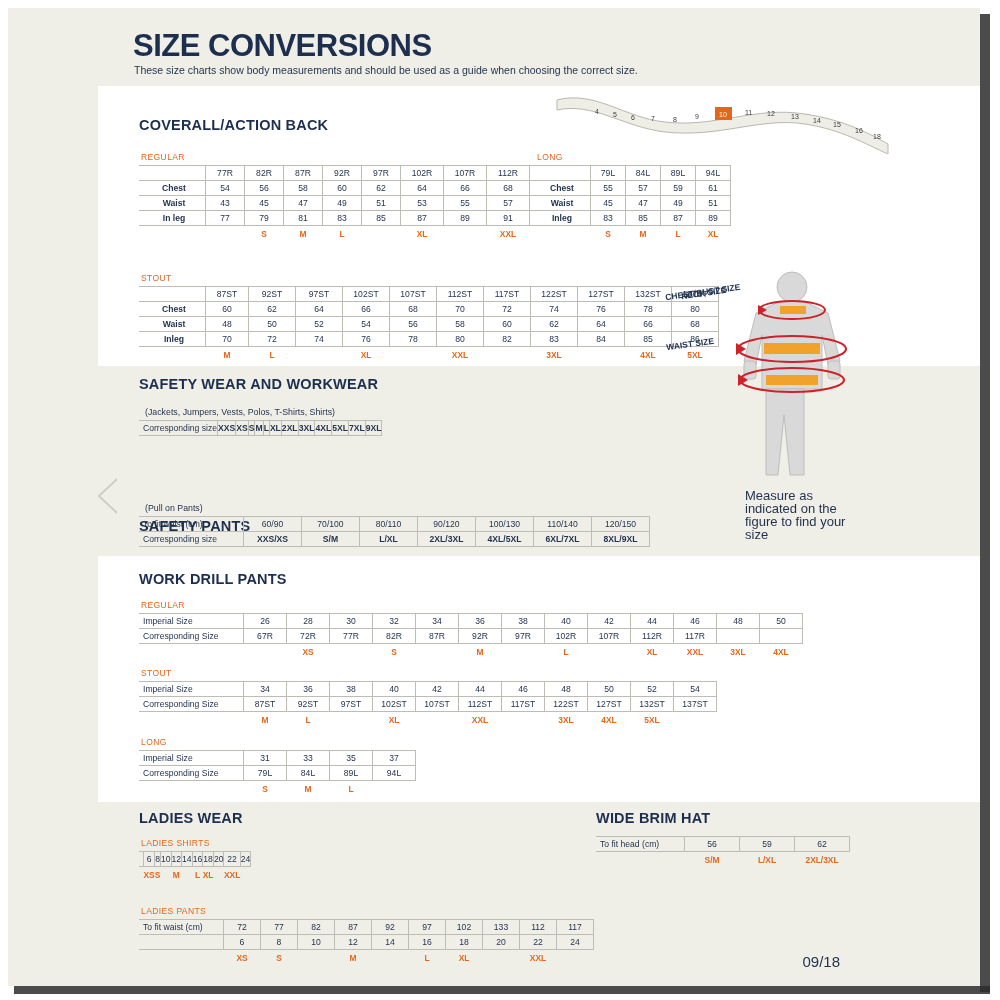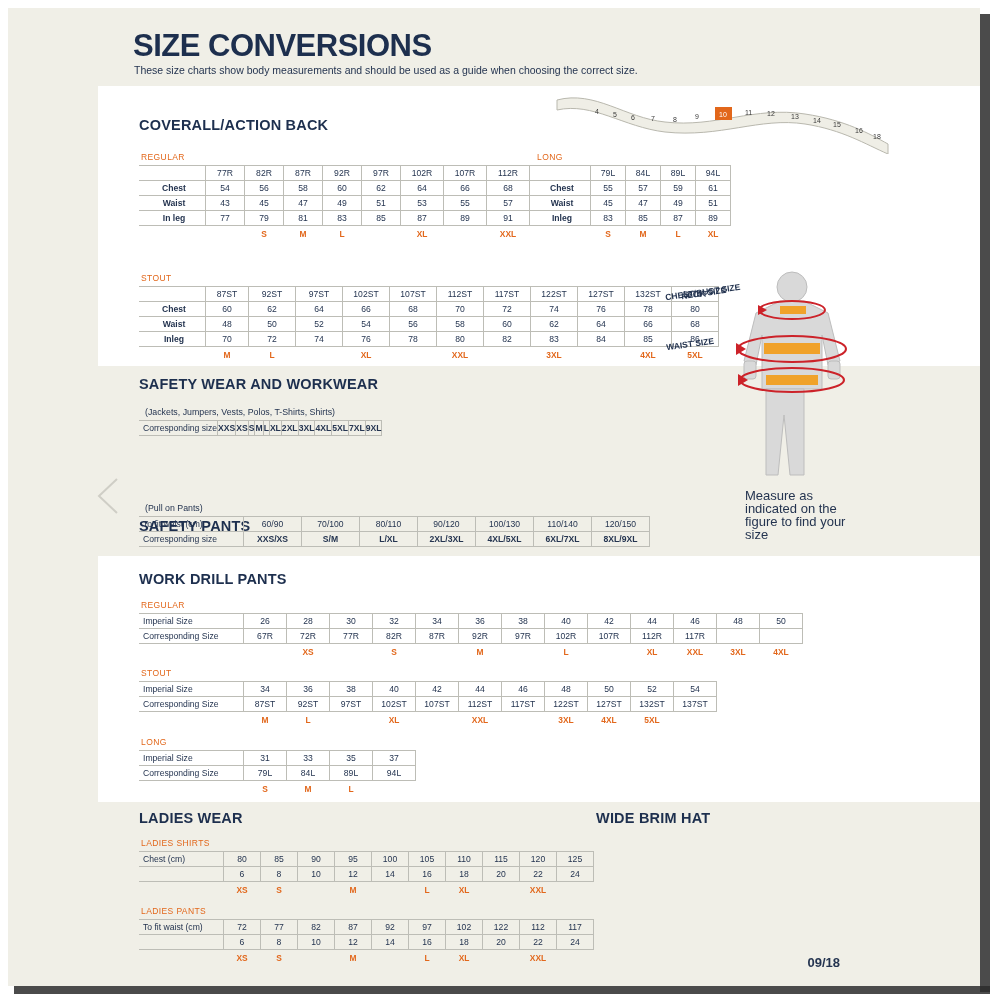--- a/index.html
+++ b/index.html
@@ -50,21 +50,21 @@
   }
   .orange{color:#e2671b;font-weight:bold;}
 
   
   .figure{position:absolute;left:700px;top:265px;width:185px;height:240px;}
   .fig-cap{position:absolute;left:745px;top:489px;width:110px;font-size:13px;line-height:13px;color:#243450;}
   .fig-lbl{position:absolute;font-size:8.5px;font-weight:bold;color:#243450;}
 
   .tape{position:absolute;left:555px;top:92px;width:335px;height:62px;}
   .arrowleft{position:absolute;left:97px;top:478px;width:22px;height:36px;}
-  .date{position:absolute;right:160px;bottom:30px;font-size:13px;color:#243450;font-weight:bold;}
+  .date{position:absolute;right:160px;bottom:30px;font-size:15px;color:#243450;}
 </style>
 </head>
 <body>
 
 <div class="page">
 
   <div class="sheet"></div>
   <div class="shadow-r"></div>
   <div class="shadow-b"></div>
 
@@ -487,33 +487,20 @@
       <td class="sz"></td>
     </tr>
   </tbody>
     </table>
 
   <div class="sec-title" style="left:139px;top:810px;">LADIES WEAR</div>
 
   <div class="sub-lbl" style="left:141px;top:838px;">LADIES SHIRTS</div>
   <table class="g" style="left:139px;top:851px;">
     <tbody>
-        <tr>
-      <td class="rl-n" style="width:80px;">Chest (cm)</td>
-      <td style="width:36px;">80</td>
-      <td style="width:36px;">85</td>
-      <td style="width:36px;">90</td>
-      <td style="width:36px;">95</td>
-      <td style="width:36px;">100</td>
-      <td style="width:36px;">105</td>
-      <td style="width:36px;">110</td>
-      <td style="width:36px;">115</td>
-      <td style="width:36px;">120</td>
-      <td style="width:36px;">125</td>
-    </tr>
     <tr>
       <td class="rl-n"></td>
       <td>6</td>
       <td>8</td>
       <td>10</td>
       <td>12</td>
       <td>14</td>
       <td>16</td>
       <td>18</td>
       <td>20</td>
@@ -540,21 +527,21 @@
     <tbody>
         <tr>
       <td class="rl-n" style="width:80px;">To fit waist (cm)</td>
       <td style="width:36px;">72</td>
       <td style="width:36px;">77</td>
       <td style="width:36px;">82</td>
       <td style="width:36px;">87</td>
       <td style="width:36px;">92</td>
       <td style="width:36px;">97</td>
       <td style="width:36px;">102</td>
-      <td style="width:36px;">122</td>
+      <td style="width:36px;">133</td>
       <td style="width:36px;">112</td>
       <td style="width:36px;">117</td>
     </tr>
     <tr>
       <td class="rl-n"></td>
       <td>6</td>
       <td>8</td>
       <td>10</td>
       <td>12</td>
       <td>14</td>
@@ -573,15 +560,31 @@
       <td class="sz"></td>
       <td class="sz">L</td>
       <td class="sz">XL</td>
       <td class="sz"></td>
       <td class="sz">XXL</td>
     </tr>
   </tbody>
     </table>
 
   <div class="sec-title" style="left:596px;top:810px;">WIDE BRIM HAT</div>
+  <table class="g" style="left:596px;top:836px;">
+    <tbody>
+        <tr>
+      <td class="rl-n" style="width:84px;">To fit head (cm)</td>
+      <td style="width:54px;">56</td>
+      <td style="width:54px;">59</td>
+      <td style="width:54px;">62</td>
+    </tr>
+    <tr>
+      <td class="sz"></td>
+      <td class="sz">S/M</td>
+      <td class="sz">L/XL</td>
+      <td class="sz">2XL/3XL</td>
+    </tr>
+  </tbody>
+    </table>
 
   <div class="date">09/18</div>
 </div>
 
 </body></html>

